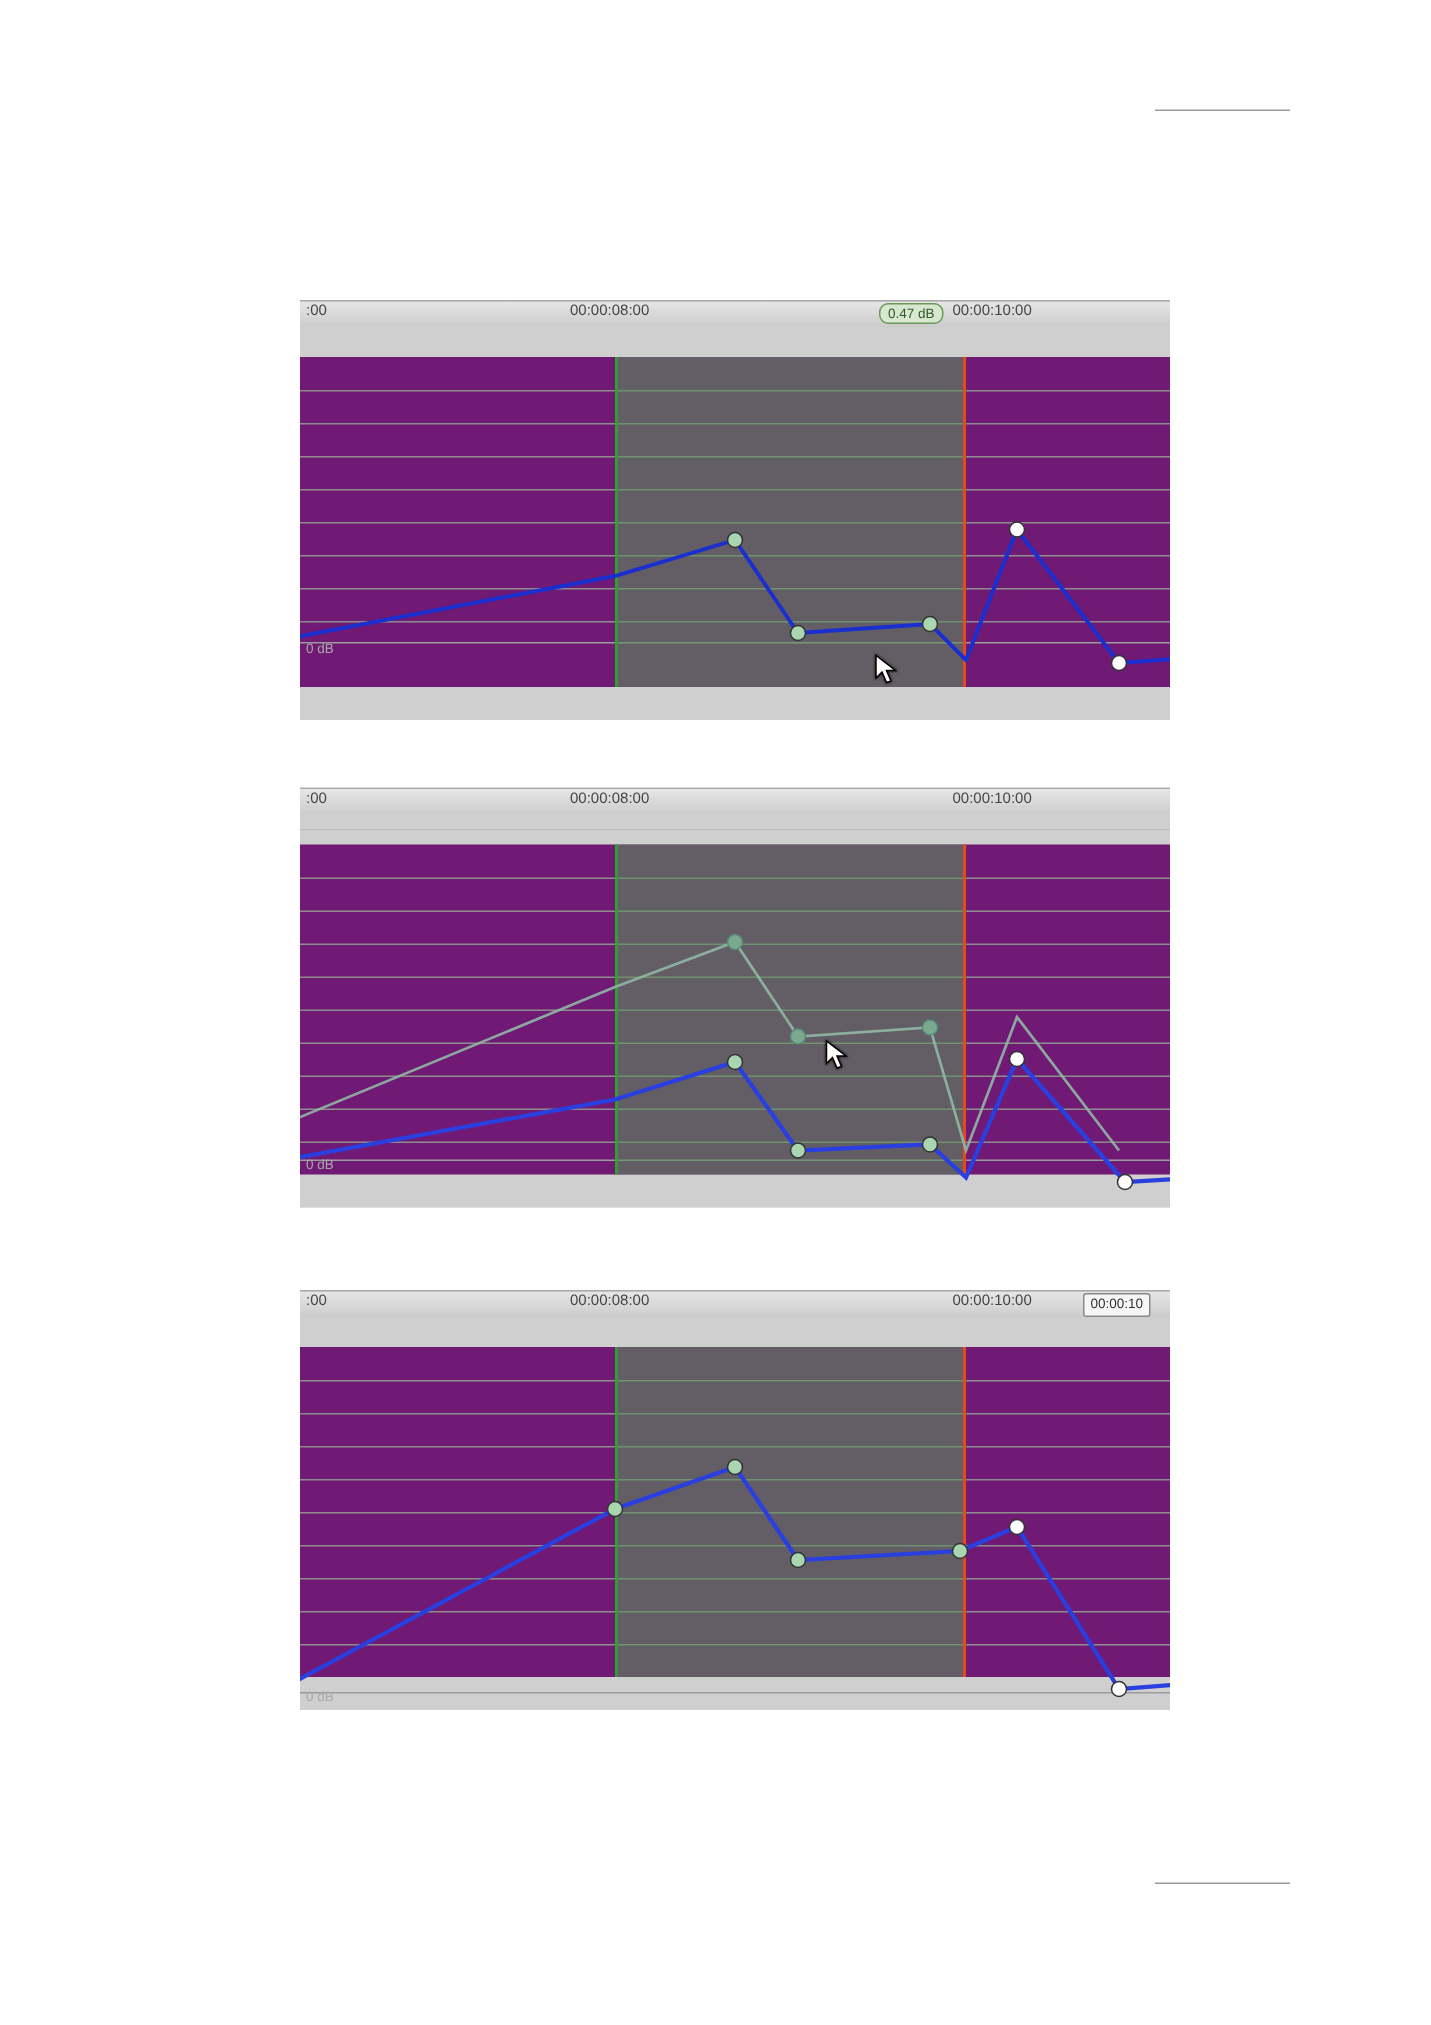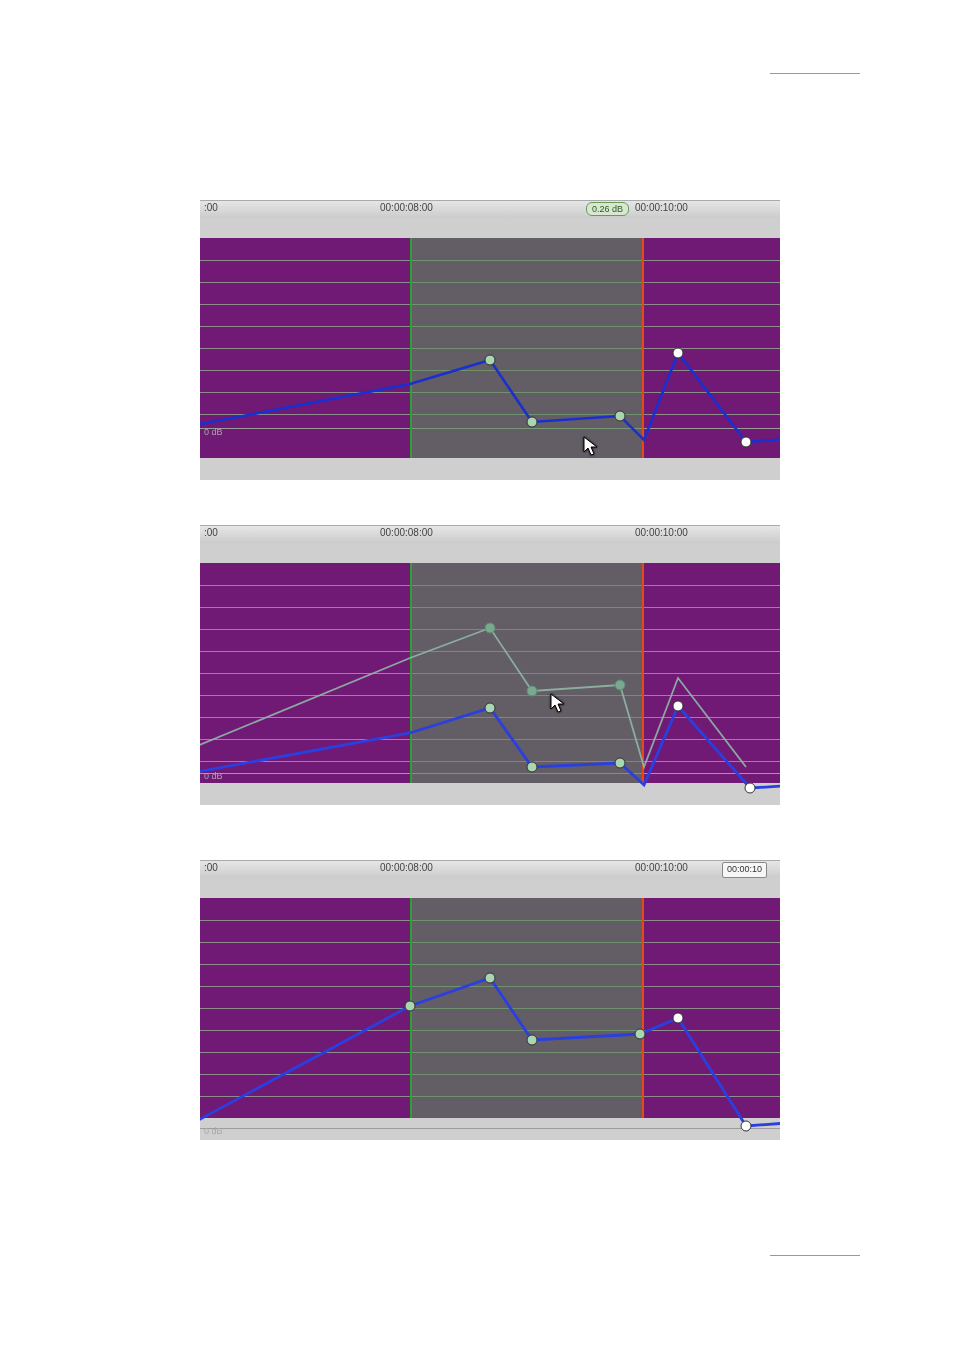--- a/index.html
+++ b/index.html
@@ -152,21 +152,21 @@
 
 <div class="page">
   <div class="hr-top"></div>
   <div class="hr-bot"></div>
 
   <div class="panel panel1">
     <div class="ruler">
       <span class="tick-label" style="left:4px">:00</span>
       <span class="tick-label" style="left:180px">00:00:08:00</span>
       <span class="tick-label" style="left:435px">00:00:10:00</span>
-      <span class="value-badge" style="left:386px">0.26 dB</span>
+      <span class="value-badge" style="left:386px">0.47 dB</span>
     </div>
     <div class="ruler-minor"></div>
     <div class="track">
       <div class="inner">
         <div class="hline" style="top:22px"></div>
         <div class="hline" style="top:44px"></div>
         <div class="hline" style="top:66px"></div>
         <div class="hline" style="top:88px"></div>
         <div class="hline" style="top:110px"></div>
         <div class="hline" style="top:132px"></div>

